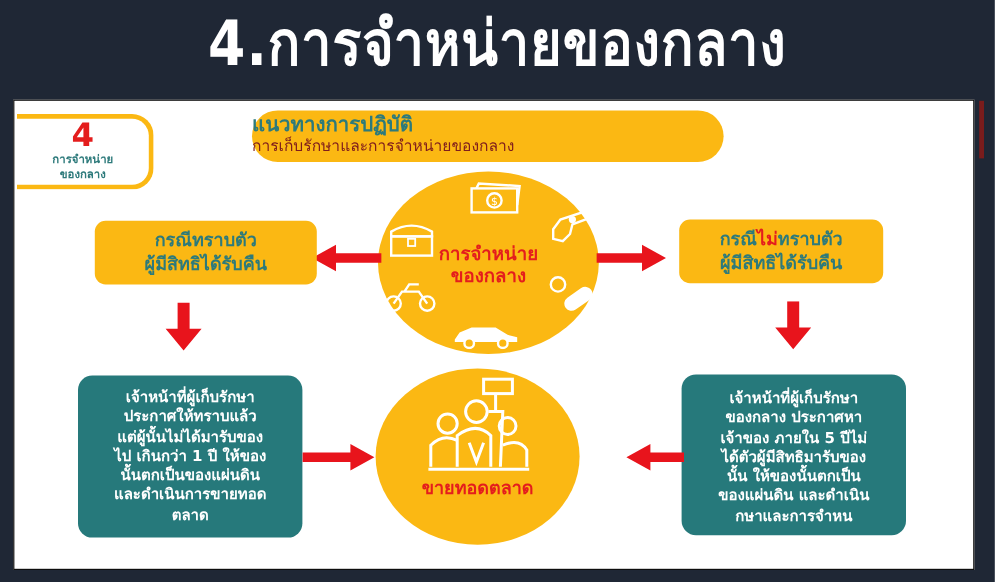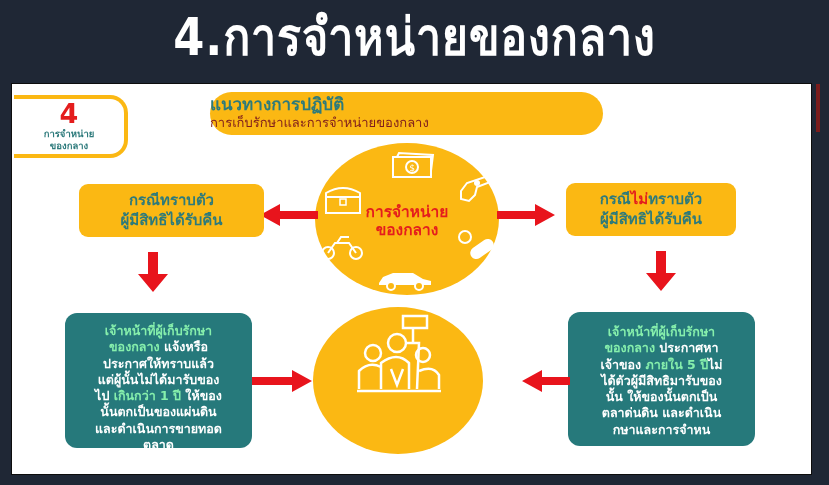--- a/index.html
+++ b/index.html
@@ -49,21 +49,21 @@
     position:absolute; width:184px; height:53px; background:#fbb813; border-radius:9px;
     text-align:center; color:#2d7a7b; font-size:15px; font-weight:bold; line-height:20px;
     box-sizing:border-box; padding-top:6px;
   }
   .case-box .neg { color:#e41d1d; }
   .teal-box {
     position:absolute; background:#26797b; border-radius:12px; color:#ffffff;
     font-size:12.5px; font-weight:bold; line-height:16.3px; text-align:center;
     box-sizing:border-box; padding:10px 6px 6px 6px;
   }
-  .teal-box .hl { color:#86efac; }
+  .teal-box .hl { color:#ffffff; }
   .bottom-circle {
     position:absolute; left:313px; top:307px; width:170px; height:147px;
     background:#fbb813; border-radius:50%;
   }
   .bottom-circle .t1 {
     position:absolute; left:0; top:91px; width:100%; text-align:center;
     color:#e41d1d; font-size:15px; font-weight:bold; line-height:18px;
   }
   .bottom-circle .t2 {
     position:absolute; left:20px; top:110px; width:130px; text-align:center;
@@ -150,36 +150,35 @@
 
 <svg class="arrow" style="left:136px;top:252px" width="34" height="42" viewBox="0 0 34 42">
   <path d="M12 0 L22 0 L22 22 L32 22 L17 40 L2 22 L12 22 Z" fill="#e8141c"></path>
 </svg>
 <svg class="arrow" style="left:644px;top:251px" width="34" height="42" viewBox="0 0 34 42">
   <path d="M12 0 L22 0 L22 22 L32 22 L17 40 L2 22 L12 22 Z" fill="#e8141c"></path>
 </svg>
 
 <div class="teal-box" style="left:65px;top:313px;width:187px;height:135px">
   <div><span class="hl">เจ้าหน้าที่ผู้เก็บรักษา</span></div>
-  <div><span class="hl">ของกลาง</span><span> แจ้งหรือ</span></div>
   <div>ประกาศให้ทราบแล้ว</div>
   <div>แต่ผู้นั้นไม่ได้มารับของ</div>
   <div><span>ไป </span><span class="hl">เกินกว่า 1 ปี</span><span> ให้ของ</span></div>
   <div>นั้นตกเป็นของแผ่นดิน</div>
   <div>และดำเนินการขายทอด</div>
   <div>ตลาด</div>
 </div>
 
 <div class="teal-box" style="left:568px;top:312px;width:187px;height:134px;padding-top:12px">
   <div><span class="hl">เจ้าหน้าที่ผู้เก็บรักษา</span></div>
   <div><span class="hl">ของกลาง</span><span> ประกาศหา</span></div>
   <div><span>เจ้าของ </span><span class="hl">ภายใน 5 ปี</span><span>ไม่</span></div>
   <div>ได้ตัวผู้มีสิทธิมารับของ</div>
   <div>นั้น ให้ของนั้นตกเป็น</div>
-  <div>ตลาด่นดิน และดำเนิน</div>
+  <div>ของแผ่นดิน และดำเนิน</div>
   <div>กษาและการจำหน</div>
 </div>
 
 <svg class="arrow" style="left:252px;top:368px" width="62" height="26" viewBox="0 0 62 26">
   <path d="M0 9 L40 9 L40 2 L60 13 L40 24 L40 17 L0 17 Z" fill="#e8141c"></path>
 </svg>
 <svg class="arrow" style="left:520px;top:368px" width="50" height="26" viewBox="0 0 50 26">
   <path d="M50 9 L22 9 L22 2 L2 13 L22 24 L22 17 L50 17 Z" fill="#e8141c"></path>
 </svg>
 
@@ -192,13 +191,14 @@
       <circle cx="42" cy="30" r="9"></circle>
       <path d="M26 76 L26 50 Q42 38 54 50 L54 76"></path>
       <path d="M36 56 L42 72 L48 56"></path>
       <circle cx="18" cy="40" r="8"></circle>
       <path d="M4 76 L4 58 Q14 48 26 54"></path>
       <circle cx="68" cy="42" r="7"></circle>
       <path d="M64 58 Q78 52 84 62 L84 76"></path>
       <line x1="2" y1="78" x2="86" y2="78"></line>
     </g>
   </svg>
+  <div class="t1">ขายทอดตลาด</div>
 </div>
 
 </body></html>

